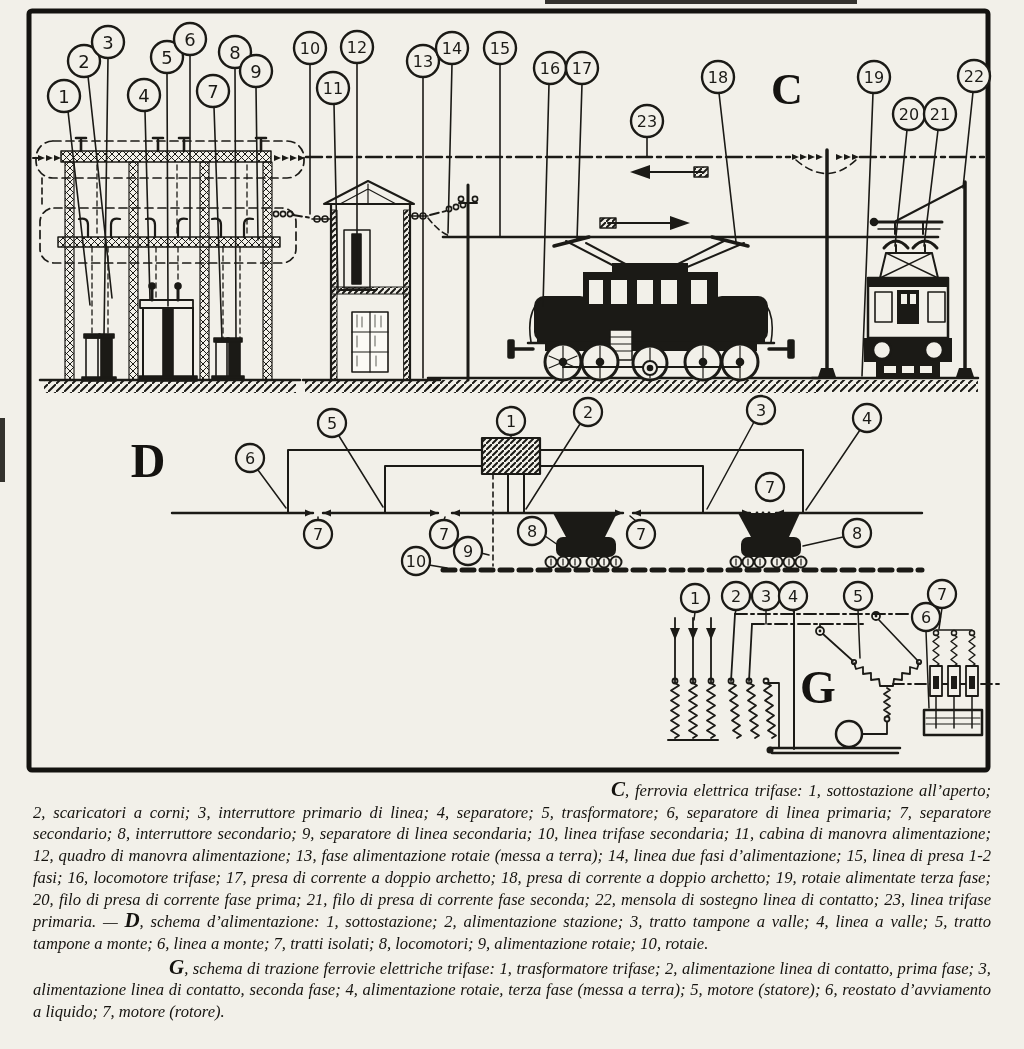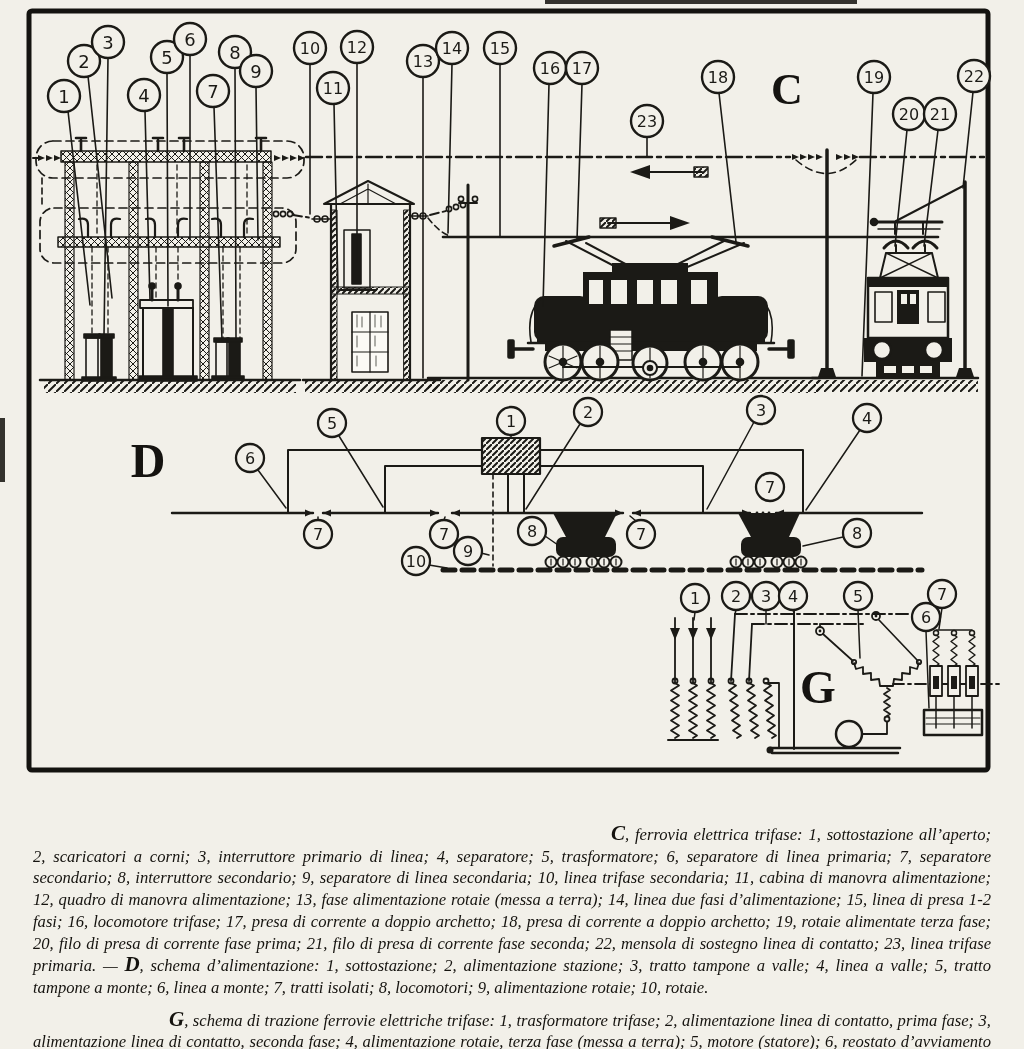--- a/index.html
+++ b/index.html
@@ -13,22 +13,22 @@
   svg text{user-select:none;}
   .callout-num{font-family:"DejaVu Sans", sans-serif;font-size:18px;fill:#1b1a16;}
   .callout-num.small{font-size:16px;}
   .big-letter{font-family:"Liberation Serif", serif;font-weight:bold;fill:#151310;}
   .caption{
     position:absolute;left:33px;top:779px;width:958px;
     font-style:italic;font-size:16.6px;line-height:21.7px;
     text-align:justify;letter-spacing:0px;color:#15130f;
   }
   .caption p{margin:0;}
-  .caption p.cap1{text-indent:578px;margin-top:44px;}
-  .caption p.cap2{text-indent:136px;margin-top:10px;}
+  .caption p.cap1{text-indent:578px;}
+  .caption p.cap2{text-indent:136px;margin-top:2px;}
   .cap-letter{font-size:21px;font-weight:bold;}
   .edge-mark{position:absolute;background:#34322d;}
 </style>
 </head>
 <body>
 
 <div class="edge-mark" style="left:0;top:418px;width:5px;height:64px"></div>
 <div class="edge-mark" style="left:545px;top:0;width:312px;height:4px"></div>
 
 <svg width="1024" height="778" viewBox="0 0 1024 778" style="position:absolute;left:0;top:0" stroke-linecap="round" stroke-linejoin="round">

